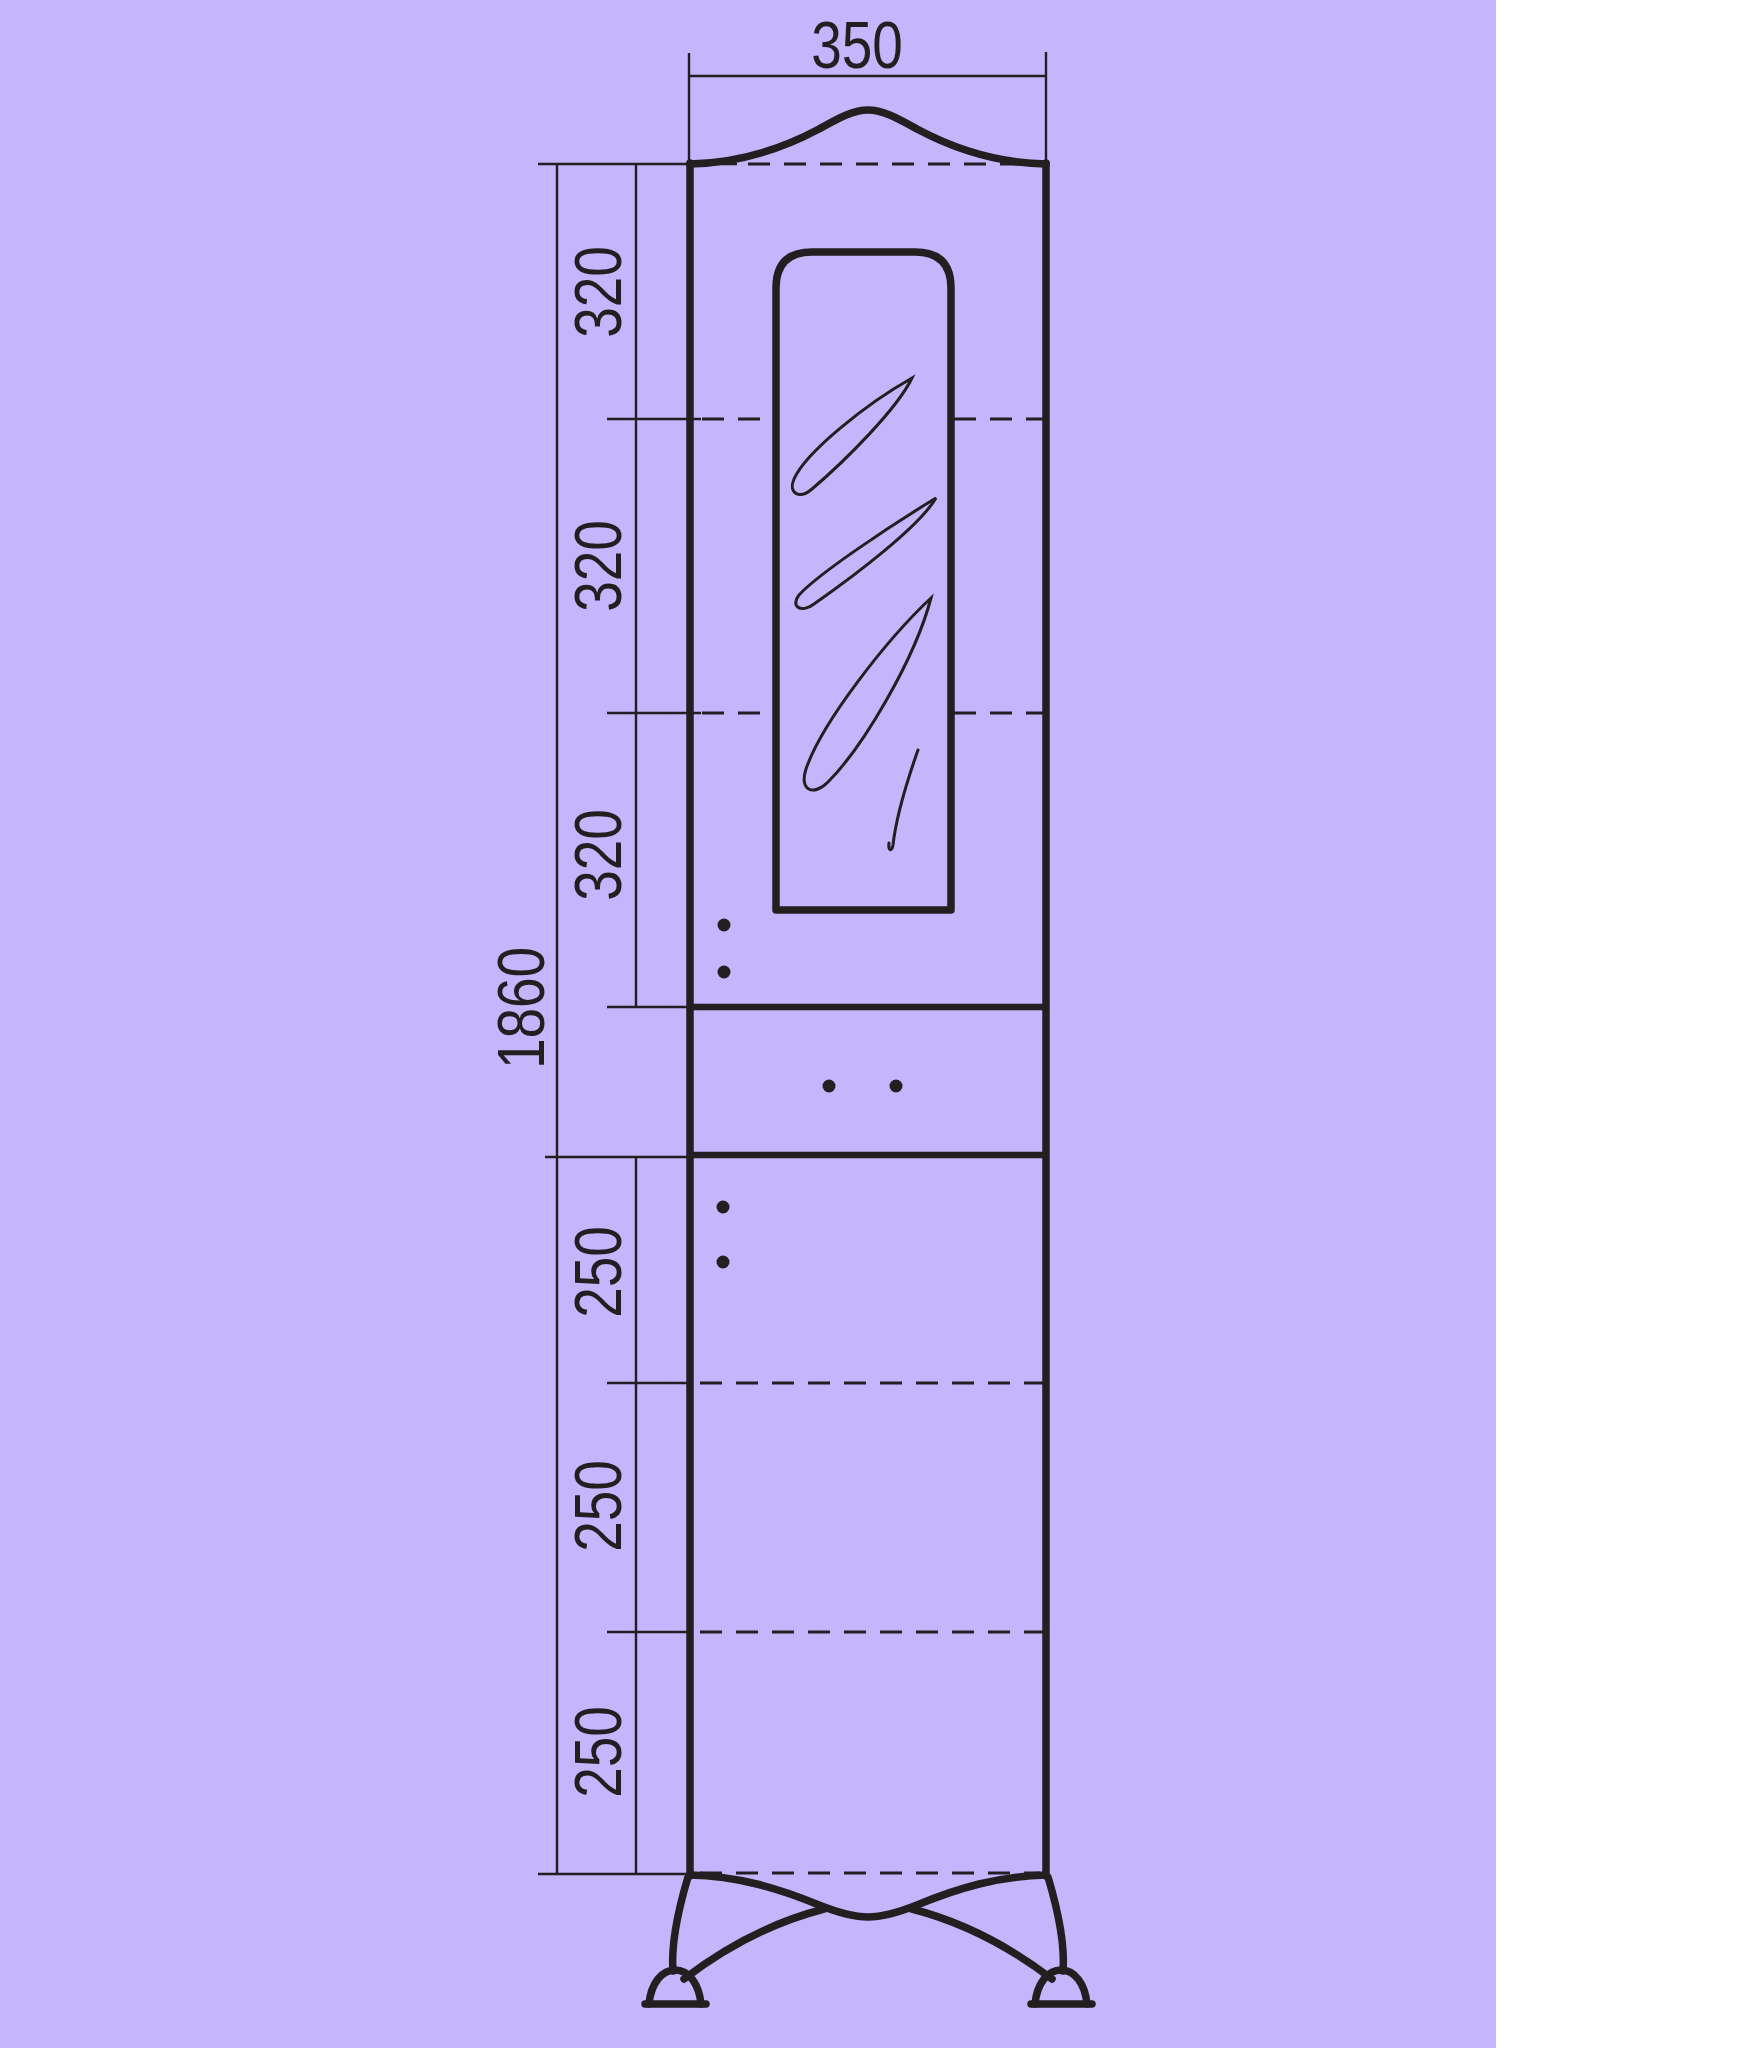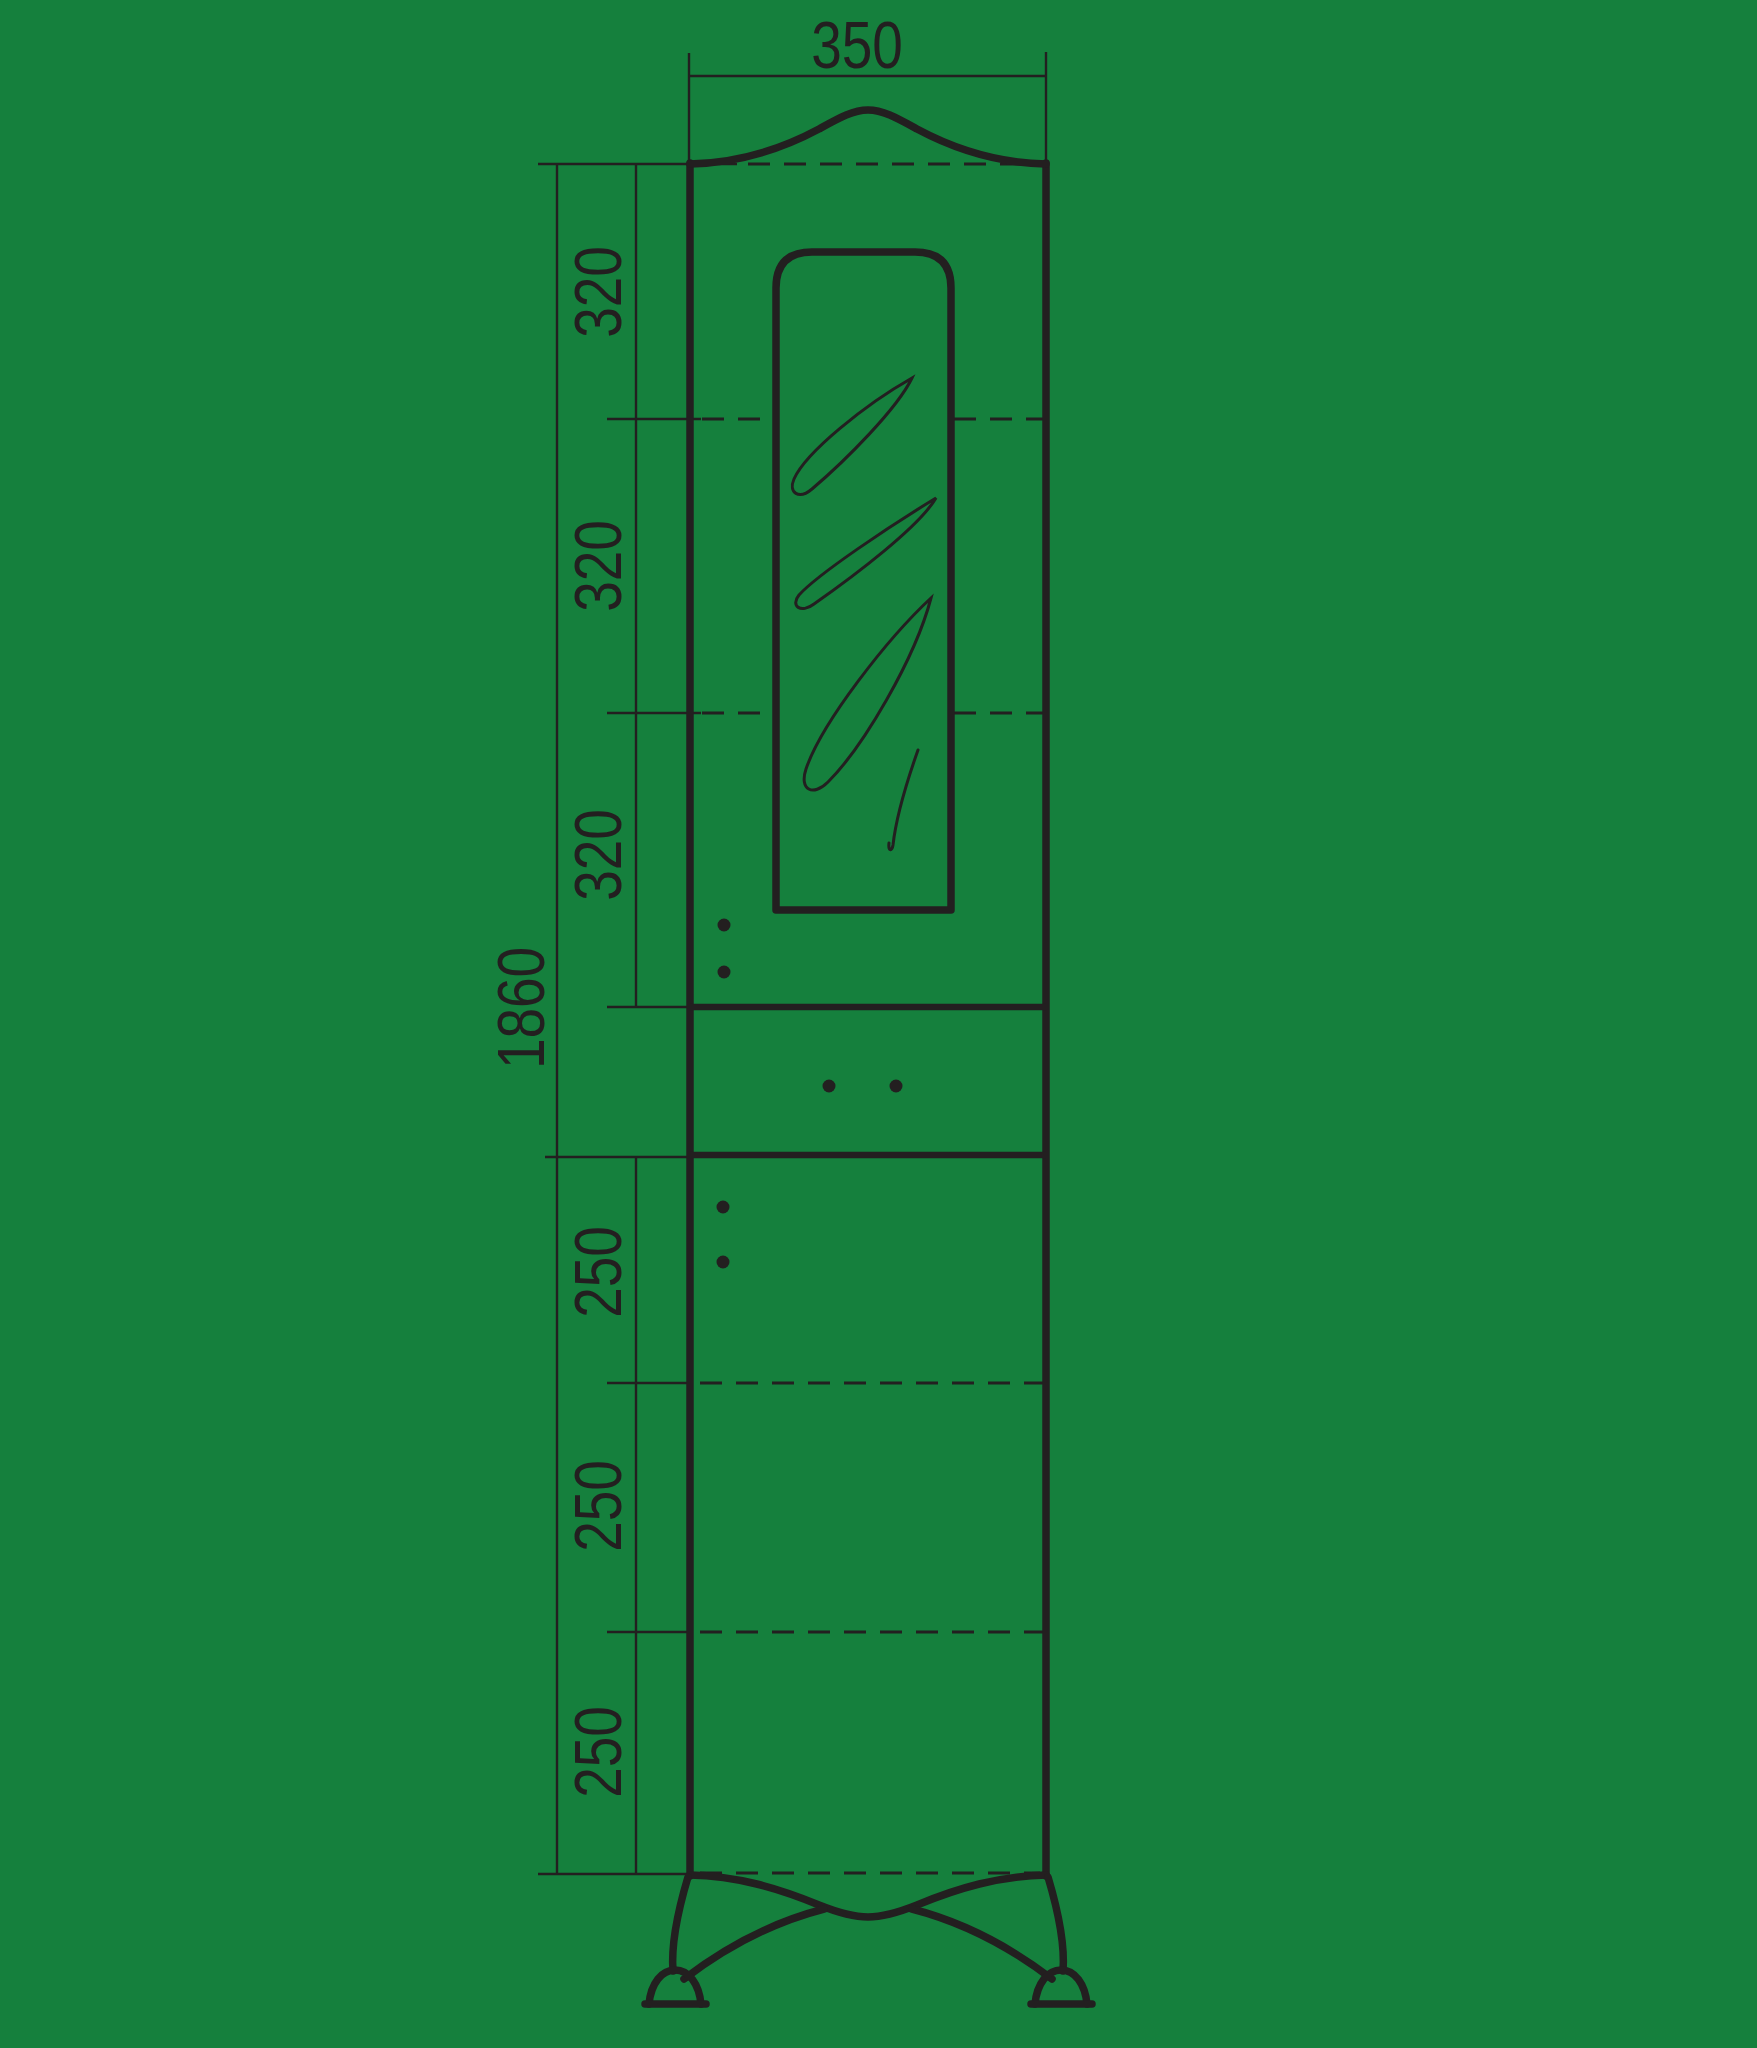--- a/index.html
+++ b/index.html
@@ -2,23 +2,23 @@
 <html><head>
 <meta charset="utf-8">
 <style>
   html, body {
     margin: 0;
     padding: 0;
     background: #ffffff;
   }
   #canvas {
     position: relative;
-    width: 1757px;
+    width: 1496px;
     height: 2048px;
-    background: #15803d;
+    background: #c4b5fd;
     overflow: hidden;
     font-family: "Liberation Sans", sans-serif;
   }
   #drawing-svg {
     position: absolute;
     left: 0;
     top: 0;
   }
   .dim-label {
     position: absolute;

